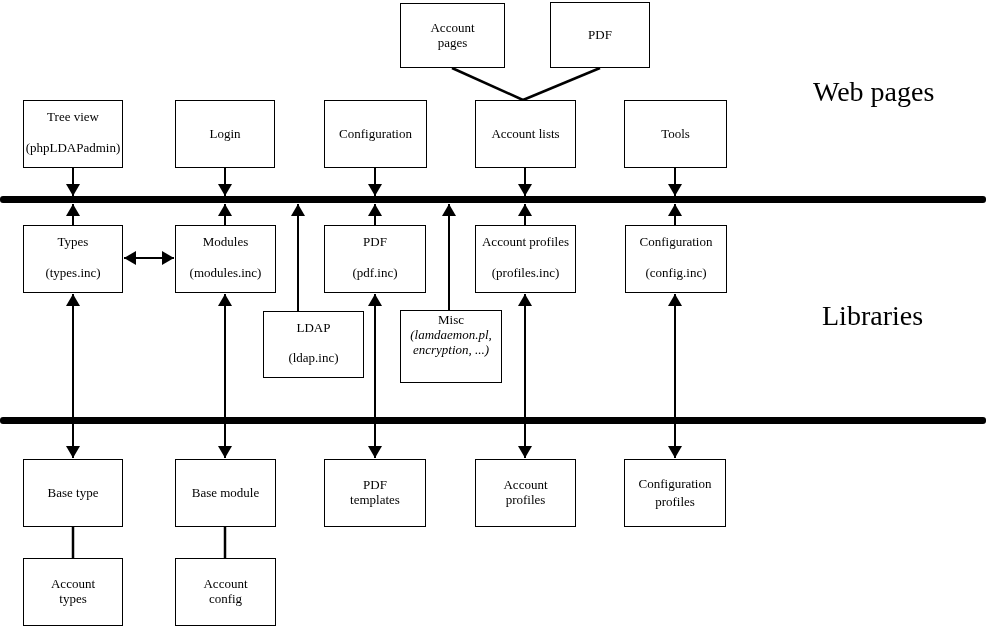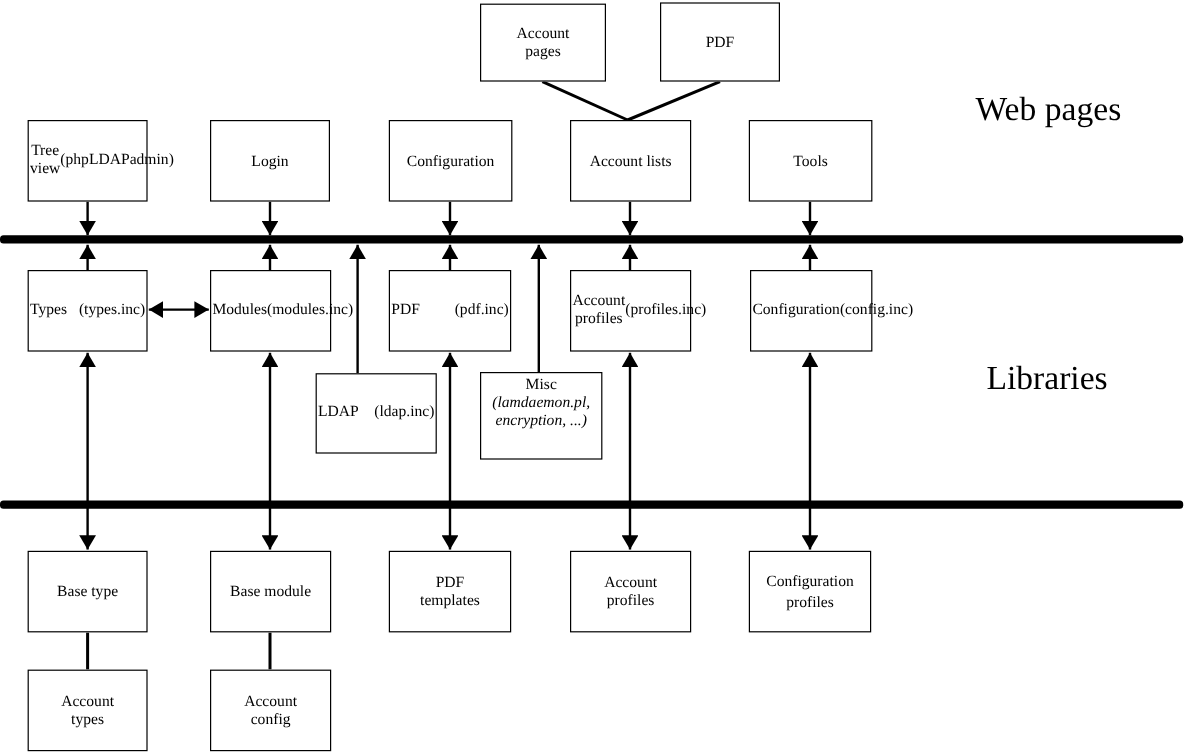--- a/index.html
+++ b/index.html
@@ -20,21 +20,21 @@
     background: #ffffff;
     font-size: 13px;
     line-height: 1.15;
     text-align: center;
     display: flex;
     align-items: center;
     justify-content: center;
     padding: 14px;
   }
   .box.two {
-    flex-direction: row;
+    flex-direction: column;
     justify-content: space-between;
     padding: 9px 1px 11px 1px;
   }
   .box.misc {
     flex-direction: column;
     justify-content: flex-start;
     padding: 2px 1px 5px 1px;
   }
   .box.stack {
     flex-direction: column;

